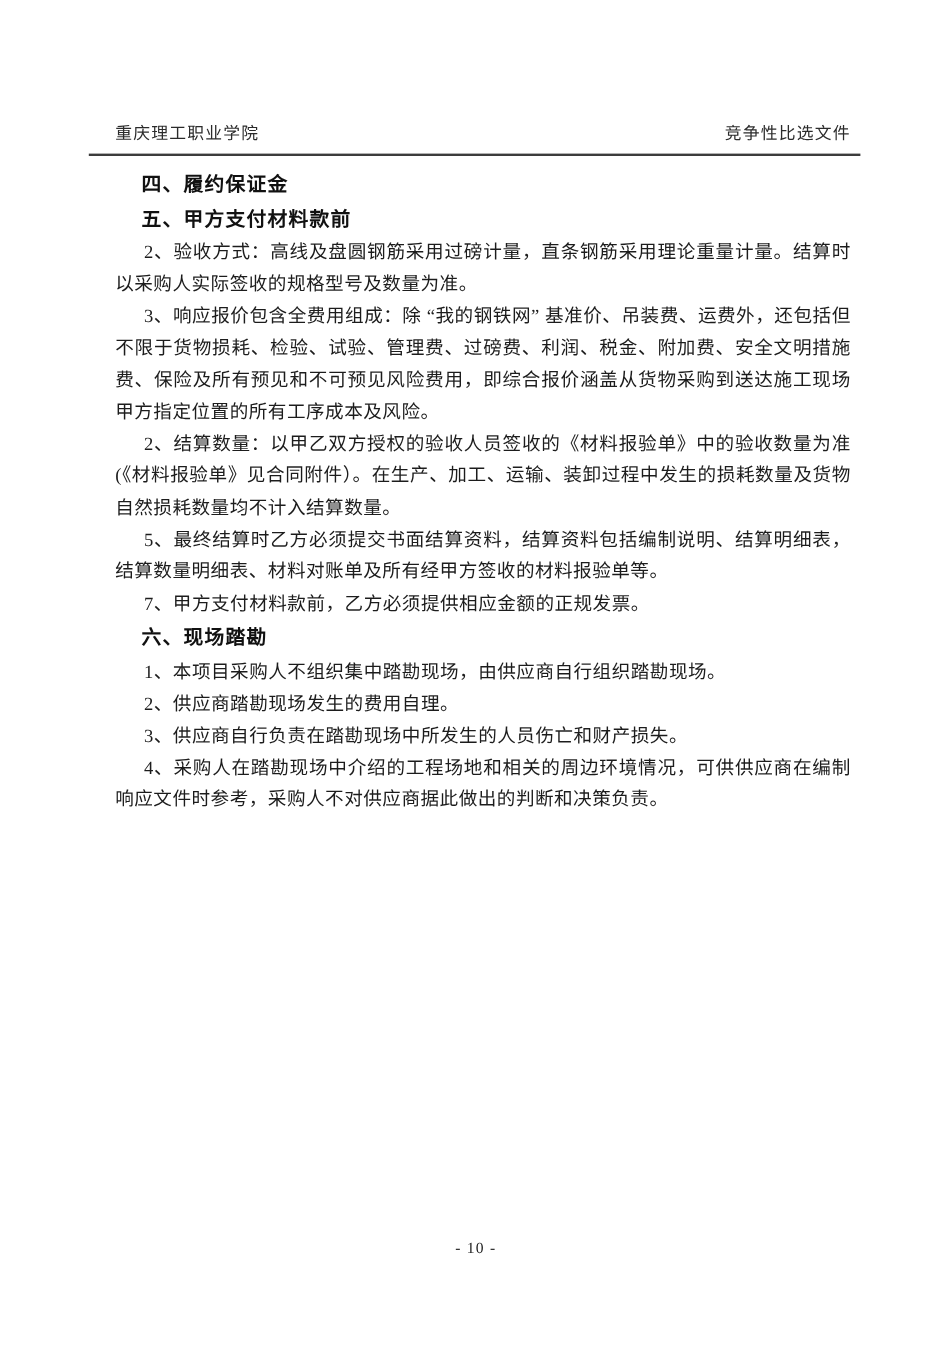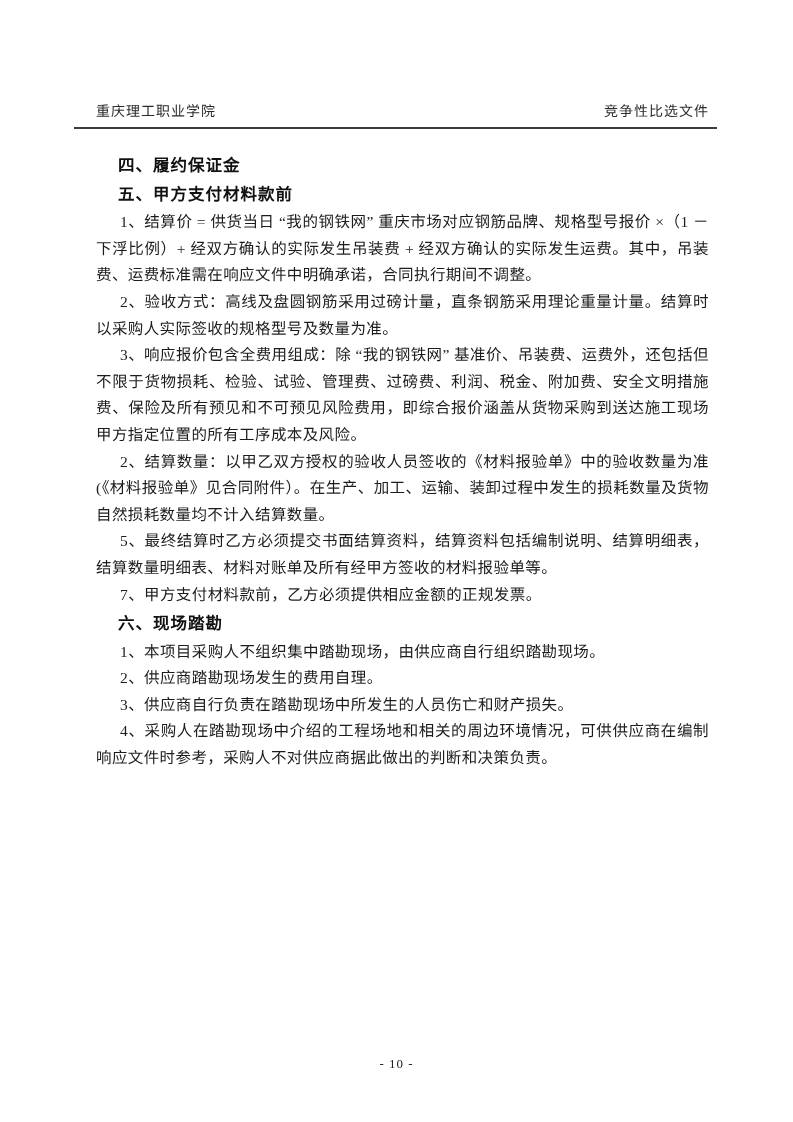--- a/index.html
+++ b/index.html
@@ -32,21 +32,21 @@
     color: #2b2b2b;
     padding-bottom: 7px;
     border-bottom: 2px solid #3c3c3c;
     margin-left: -22px;
     margin-right: -8px;
     padding-left: 22px;
     padding-right: 8px;
     margin-top: 48px;
   }
   .doc-body {
-    margin-top: 23px;
+    margin-top: 11px;
     font-size: 15.5px;
     line-height: 26.6px;
     letter-spacing: 0.4px;
   }
   .sec-heading {
     font-family: "Liberation Sans", "DejaVu Sans", sans-serif;
     font-weight: bold;
     font-size: 16.5px;
     color: #111;
     padding-left: 22px;
@@ -54,21 +54,21 @@
     letter-spacing: 1px;
   }
   .para {
     margin: 0;
     text-indent: 24px;
     text-align: justify;
     text-justify: inter-ideograph;
   }
   .doc-footer {
     position: absolute;
-    bottom: 50px;
+    bottom: 74px;
     left: 0;
     width: 100%;
     text-align: center;
     font-size: 13px;
     color: #1c1c1c;
     letter-spacing: 1px;
   }
 </style>
 </head>
 <body>
@@ -78,21 +78,20 @@
   <div class="doc-header">
     <span>重庆理工职业学院</span>
     <span>竞争性比选文件</span>
   </div>
 
   <div class="doc-body">
 
     <div class="sec-heading">四、履约保证金</div>
 
     <div class="sec-heading">五、甲方支付材料款前</div>
-    <p class="para">1、结算价 = 供货当日 “我的钢铁网” 重庆市场对应钢筋品牌、规格型号报价 ×（1 － 下浮比例）+ 经双方确认的实际发生吊装费 + 经双方确认的实际发生运费。其中，吊装费、运费标准需在响应文件中明确承诺，合同执行期间不调整。</p>
     <p class="para">2、验收方式：高线及盘圆钢筋采用过磅计量，直条钢筋采用理论重量计量。结算时以采购人实际签收的规格型号及数量为准。</p>
     <p class="para">3、响应报价包含全费用组成：除 “我的钢铁网” 基准价、吊装费、运费外，还包括但不限于货物损耗、检验、试验、管理费、过磅费、利润、税金、附加费、安全文明措施费、保险及所有预见和不可预见风险费用，即综合报价涵盖从货物采购到送达施工现场甲方指定位置的所有工序成本及风险。</p>
     <p class="para">2、结算数量：以甲乙双方授权的验收人员签收的《材料报验单》中的验收数量为准(《材料报验单》见合同附件）。在生产、加工、运输、装卸过程中发生的损耗数量及货物自然损耗数量均不计入结算数量。</p>
     <p class="para">5、最终结算时乙方必须提交书面结算资料，结算资料包括编制说明、结算明细表，结算数量明细表、材料对账单及所有经甲方签收的材料报验单等。</p>
     <p class="para">7、甲方支付材料款前，乙方必须提供相应金额的正规发票。</p>
 
     <div class="sec-heading">六、现场踏勘</div>
     <p class="para">1、本项目采购人不组织集中踏勘现场，由供应商自行组织踏勘现场。</p>
     <p class="para">2、供应商踏勘现场发生的费用自理。</p>
     <p class="para">3、供应商自行负责在踏勘现场中所发生的人员伤亡和财产损失。</p>

